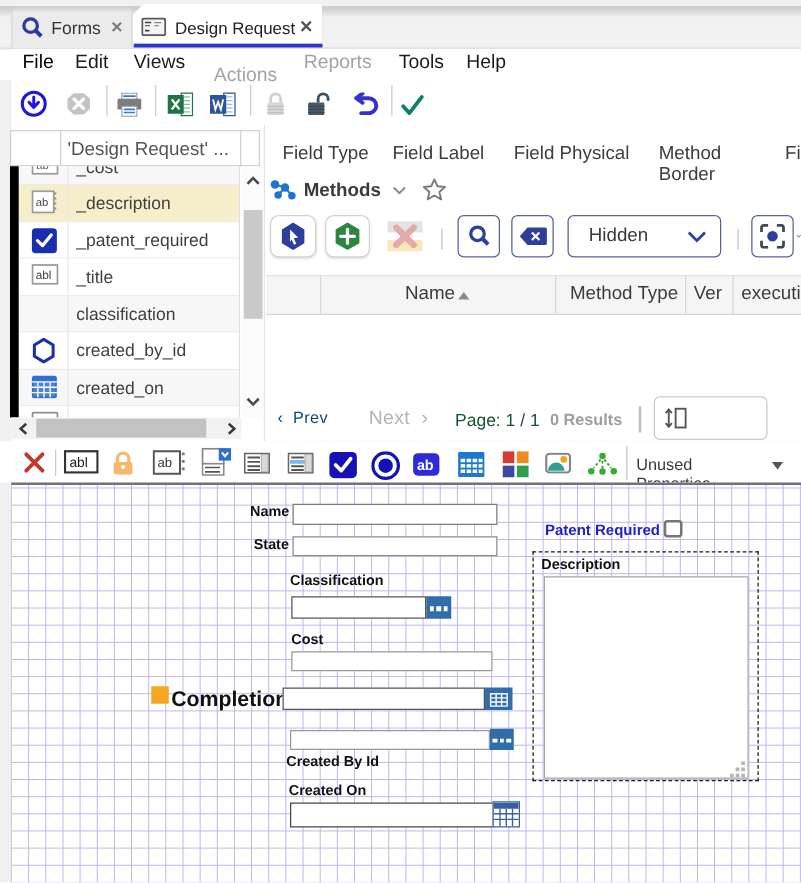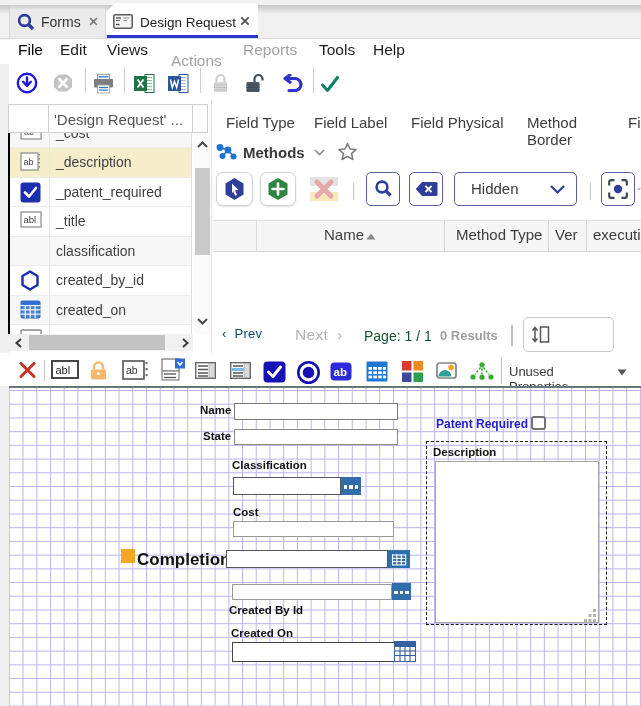--- a/index.html
+++ b/index.html
@@ -135,21 +135,21 @@
 
   <svg class="abs" style="left:320px;top:75px;" width="20" height="19" viewBox="0 0 20 19">
     <path d="M2.5 10 L7.5 15.5 L17.5 2.5" fill="none" stroke="#0e8066" stroke-width="3" stroke-linecap="round" stroke-linejoin="round"></path>
   </svg>
 
   <div class="abs" style="left:8px;top:104px;width:200px;height:29px;background:#fff;border:1px solid #cfcfcf;"></div>
   <div class="abs" style="left:48px;top:104px;width:1px;height:29px;background:#cfcfcf;"></div>
   <div class="abs" style="left:192px;top:104px;width:1px;height:29px;background:#cfcfcf;"></div>
   <div class="abs" style="left:54px;top:111px;font-size:15px;color:#555;">'Design Request' ...</div>
 
-  <div class="abs" style="left:8px;top:133px;width:184px;height:201px;border-left:2px solid #000000;border-right:1px solid #dedede;overflow:hidden;background:#fff;">
+  <div class="abs" style="left:8px;top:133px;width:184px;height:201px;border-left:7px solid #000000;border-right:1px solid #dedede;overflow:hidden;background:#fff;">
     <div style="position:relative;left:0;top:-14.5px;">
 
       <div class="lrow" style="top:0;background:#f7f7f7;">
           <span class="lic">
         <svg width="22" height="17" viewBox="0 0 22 17">
               <rect x="1" y="1" width="20" height="15" fill="#fff" stroke="#9a9a9a" stroke-width="1.4"></rect>
               <text x="4" y="12" font-size="9" fill="#555" font-family="Liberation Sans">ab</text>
             </svg>
       </span>
           <span class="ltx">_cost</span>

